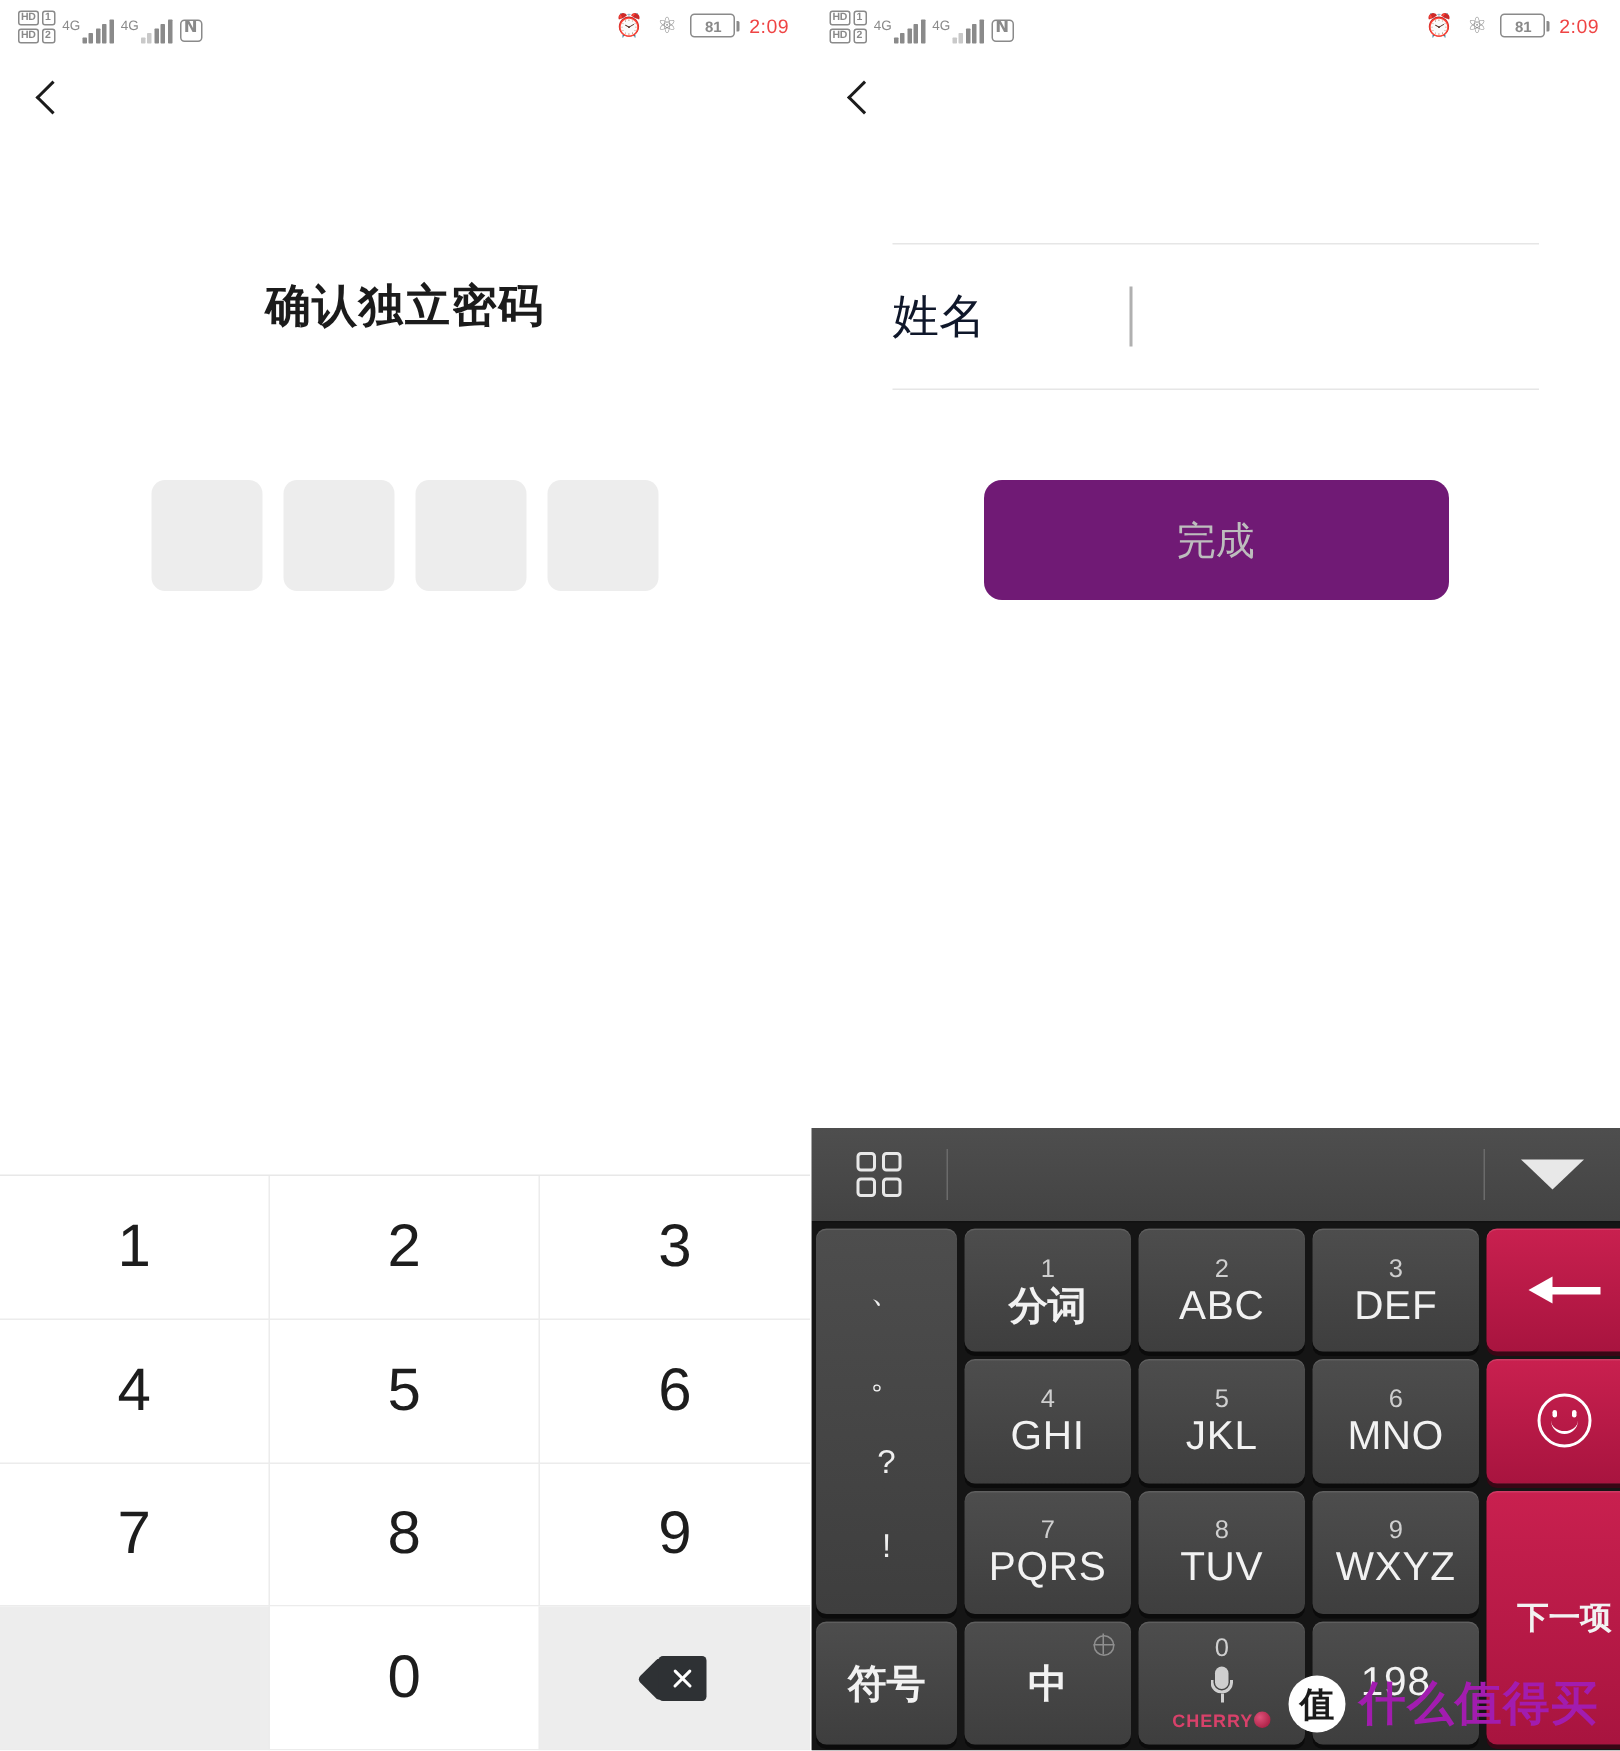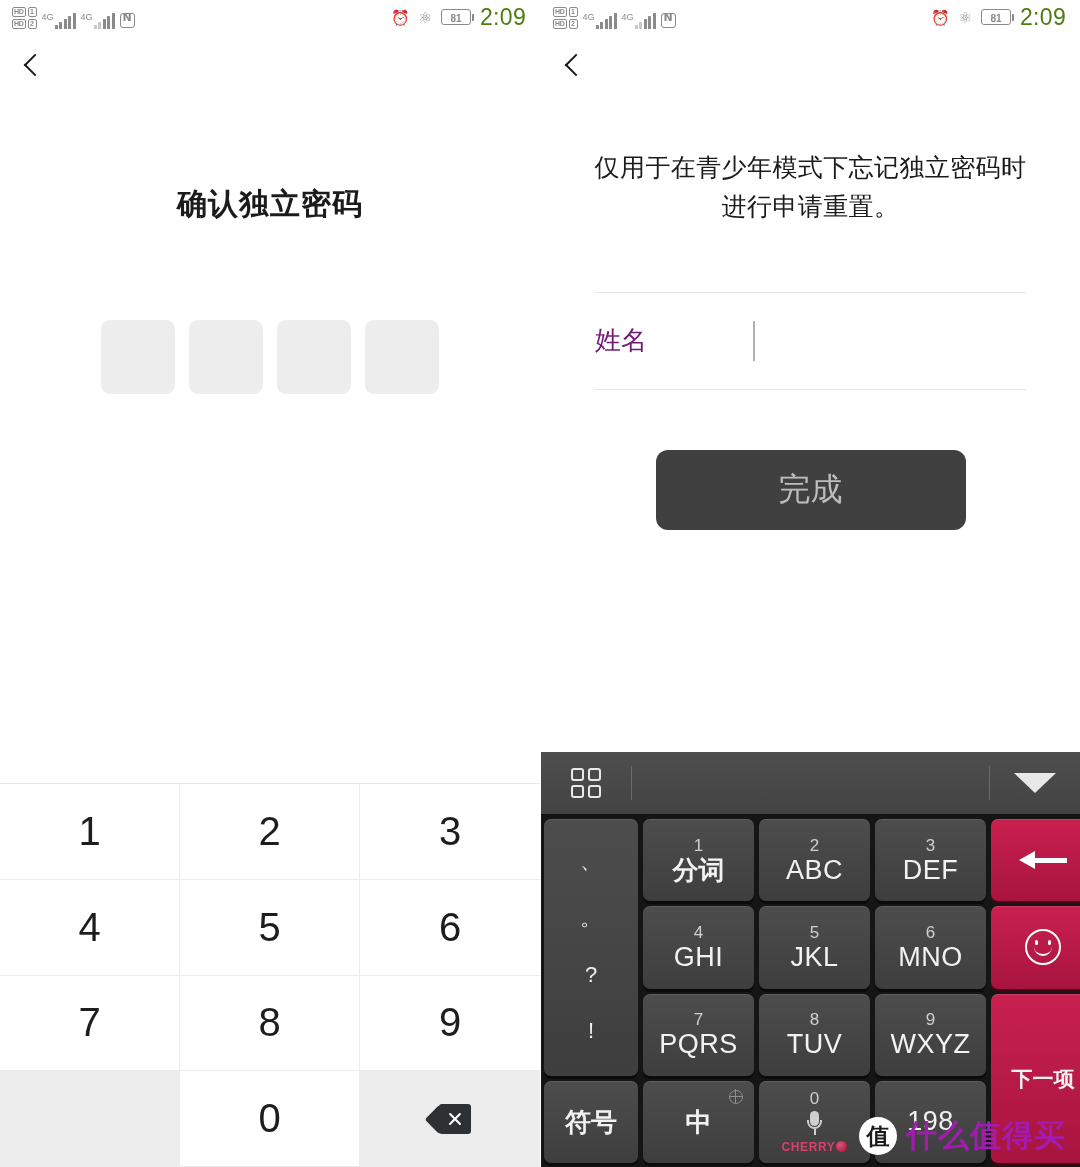--- a/index.html
+++ b/index.html
@@ -50,21 +50,21 @@
   .ic { font-size:15px; color:#8a8a8a; line-height:1; }
   .batt {
     width:30px;height:16px;border:1.6px solid #8a8a8a;border-radius:3px;
     display:flex;align-items:flex-end;justify-content:center;position:relative;
   }
   .batt span{font-size:10px;font-weight:bold;color:#8a8a8a;line-height:1;}
   .batt:after{
     content:"";position:absolute;right:-4px;top:4px;width:2.5px;height:7px;
     background:#8a8a8a;border-radius:0 1px 1px 0;
   }
-  .clock { font-size:23px; color:#4d7c0f; letter-spacing:0.3px; }
+  .clock { font-size:13px; color:#ef4444; letter-spacing:0.3px; }
 
   
   .backbar { height:62px; display:flex; align-items:center; padding-left:20px; }
   .chev {
     width:22px;height:22px;position:relative; cursor:pointer;
   }
   .chev:before{
     content:""; position:absolute; left:7px; top:3px;
     width:14px;height:14px;border-left:2.6px solid #1b1b1b;border-bottom:2.6px solid #1b1b1b;
     transform:rotate(45deg);
@@ -115,30 +115,30 @@
   .desc {
     margin:52px 50px 0 50px; text-align:center; font-size:25px; line-height:1.55;
     color:#1b1b1b; letter-spacing:0.4px;
   }
   .form { margin:66px 54px 0 54px; }
   .frow {
     height:98px; display:flex; align-items:center;
     border-bottom:1px solid #e6e6e6; position:relative;
   }
   .frow.first { border-top:1px solid #e6e6e6; }
-  .flabel { font-size:26px; color:#701a75; width:150px; }
+  .flabel { font-size:31px; color:#0f172a; width:150px; }
   .finput { flex:1; font-size:26px; color:#1b1b1b; position:relative; }
   .caret {
     display:inline-block; width:2px; height:40px; background:#b0b0b0;
     vertical-align:middle;
   }
   .submit {
-    margin:60px auto 0 auto; width:310px;height:80px;background:#404040;
+    margin:60px auto 0 auto; width:310px;height:80px;background:#701a75;
     border-radius:12px; display:flex;align-items:center;justify-content:center;
-    font-size:32px;color:#bdbdbd;border:none;font-family:"Liberation Sans",sans-serif;
+    font-size:26px;color:#bdbdbd;border:none;font-family:"Liberation Sans",sans-serif;
   }
 
   
   .kb {
     position:absolute;left:0;right:0;bottom:0;height:415px;
     background:#151515;
   }
   .kb-toolbar {
     height:63px;background:#4a4a4a;display:flex;align-items:center;
     border-bottom:1px solid #111;
@@ -372,21 +372,20 @@
           <span>81</span>
         </span>
         <span class="clock">2:09</span>
       </div>
     </div>
 
     <div class="backbar">
       <div class="chev"></div>
     </div>
 
-    <div class="desc">仅用于在青少年模式下忘记独立密码时进行申请重置。</div>
 
     <div class="form">
       <div class="frow first">
         <span class="flabel">姓名</span>
         <span class="finput" placeholder=""></span>
         <span class="caret" style="position:absolute;left:158px;"></span>
       </div>
     </div>
 
     <button class="submit">完成</button>

